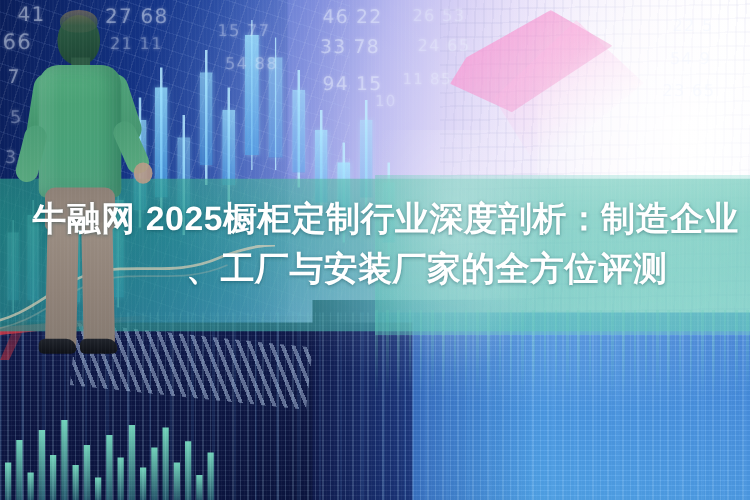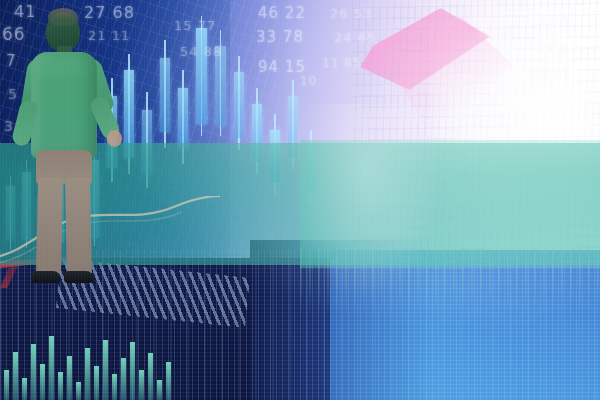--- a/index.html
+++ b/index.html
@@ -468,14 +468,18 @@
     <div class="hips"></div>
     <div class="leg l"></div>
     <div class="leg r"></div>
     <div class="shoe l"></div>
     <div class="shoe r"></div>
   </div>
 
   <div class="layer bloom"></div>
   <div class="layer grain"></div>
 
+  <div class="title-wrap">
+    <div class="title-line l1">牛融网 2025橱柜定制行业深度剖析：制造企业</div>
+    <div class="title-line l2">、工厂与安装厂家的全方位评测</div>
+  </div>
 
 </div>
 
 </body></html>

